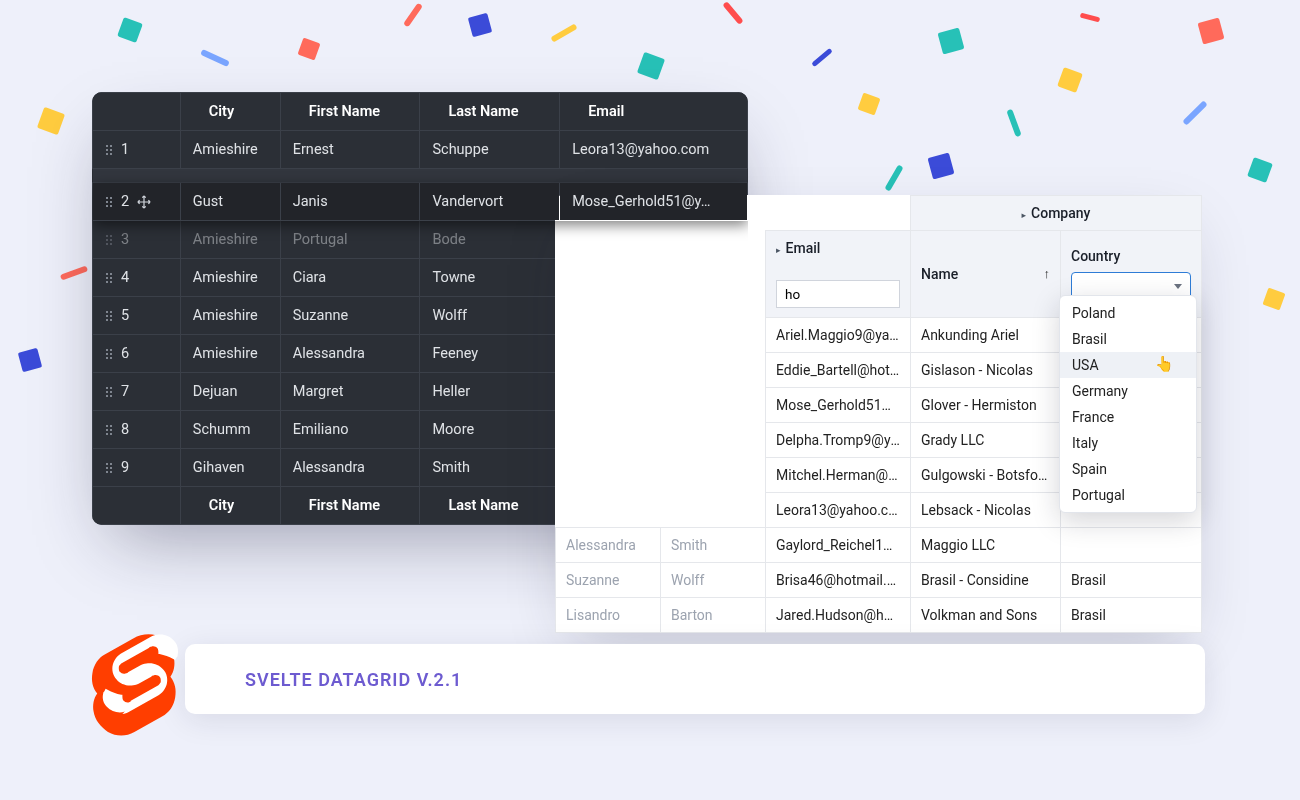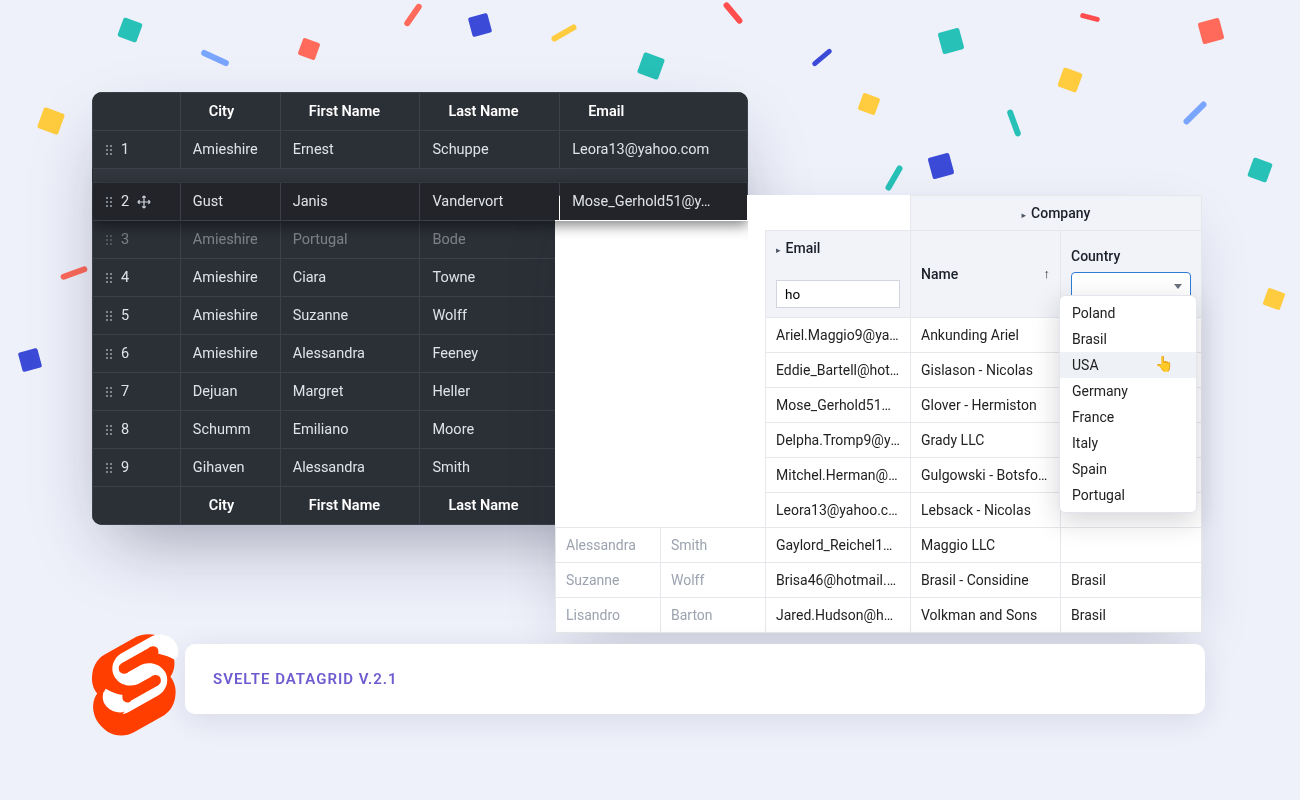--- a/index.html
+++ b/index.html
@@ -114,21 +114,21 @@
   }
 
   
   .promo {
     position:absolute; left:185px; top:644px; width:1020px; height:70px;
     background:#fff; border-radius:10px;
     box-shadow: 0 6px 30px rgba(30,30,60,.1);
     display:flex; align-items:center; padding:0 28px;
   }
   .promo-text {
-    color:#6d5bd0; font-weight:600; letter-spacing:1px; font-size:15px;
+    color:#6d5bd0; font-weight:600; letter-spacing:1px; font-size:18px;margin-left:32px;
   }
   .svelte-logo {
     position:absolute; left:72px; top:618px; width:120px; height:120px;
     z-index:5;
   }
   .svelte-logo svg { width:100%; height:100%; }
 </style>
 </head>
 <body>
 

